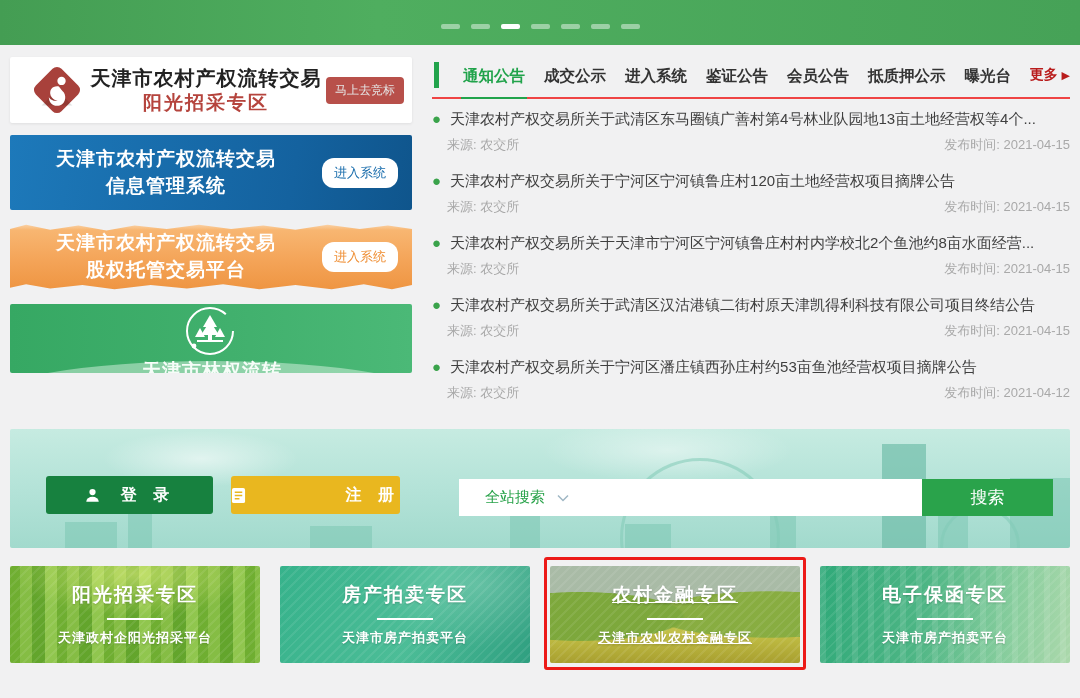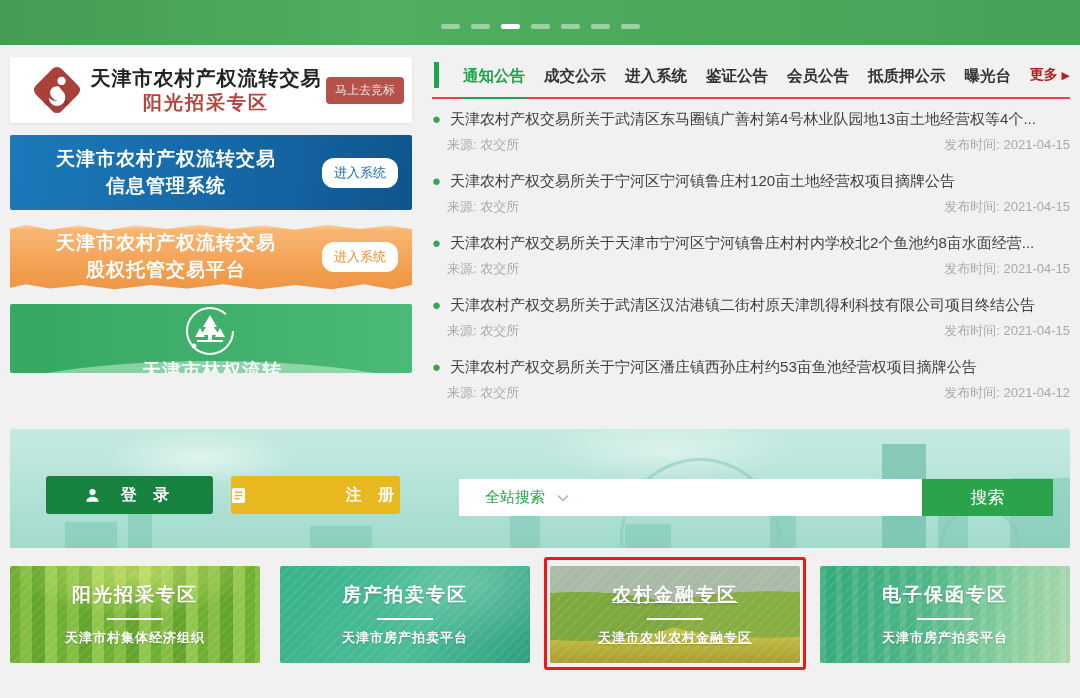--- a/index.html
+++ b/index.html
@@ -296,21 +296,21 @@
         </div>
         <button class="search-btn">搜索</button>
       </div>
     </div>
 
     <div class="zones">
       <div class="zone-slot">
         <div class="zone zone-bg-1">
           <div class="zone-title">阳光招采专区</div>
           <div class="zone-divider"></div>
-          <div class="zone-sub">天津市村集体经济组织</div>
+          <div class="zone-sub">天津政村企阳光招采平台</div>
         </div>
       </div>
       <div class="zone-slot">
         <div class="zone zone-bg-2">
           <div class="zone-title">房产拍卖专区</div>
           <div class="zone-divider"></div>
           <div class="zone-sub">天津市房产拍卖平台</div>
         </div>
       </div>
       <div class="zone-slot">

